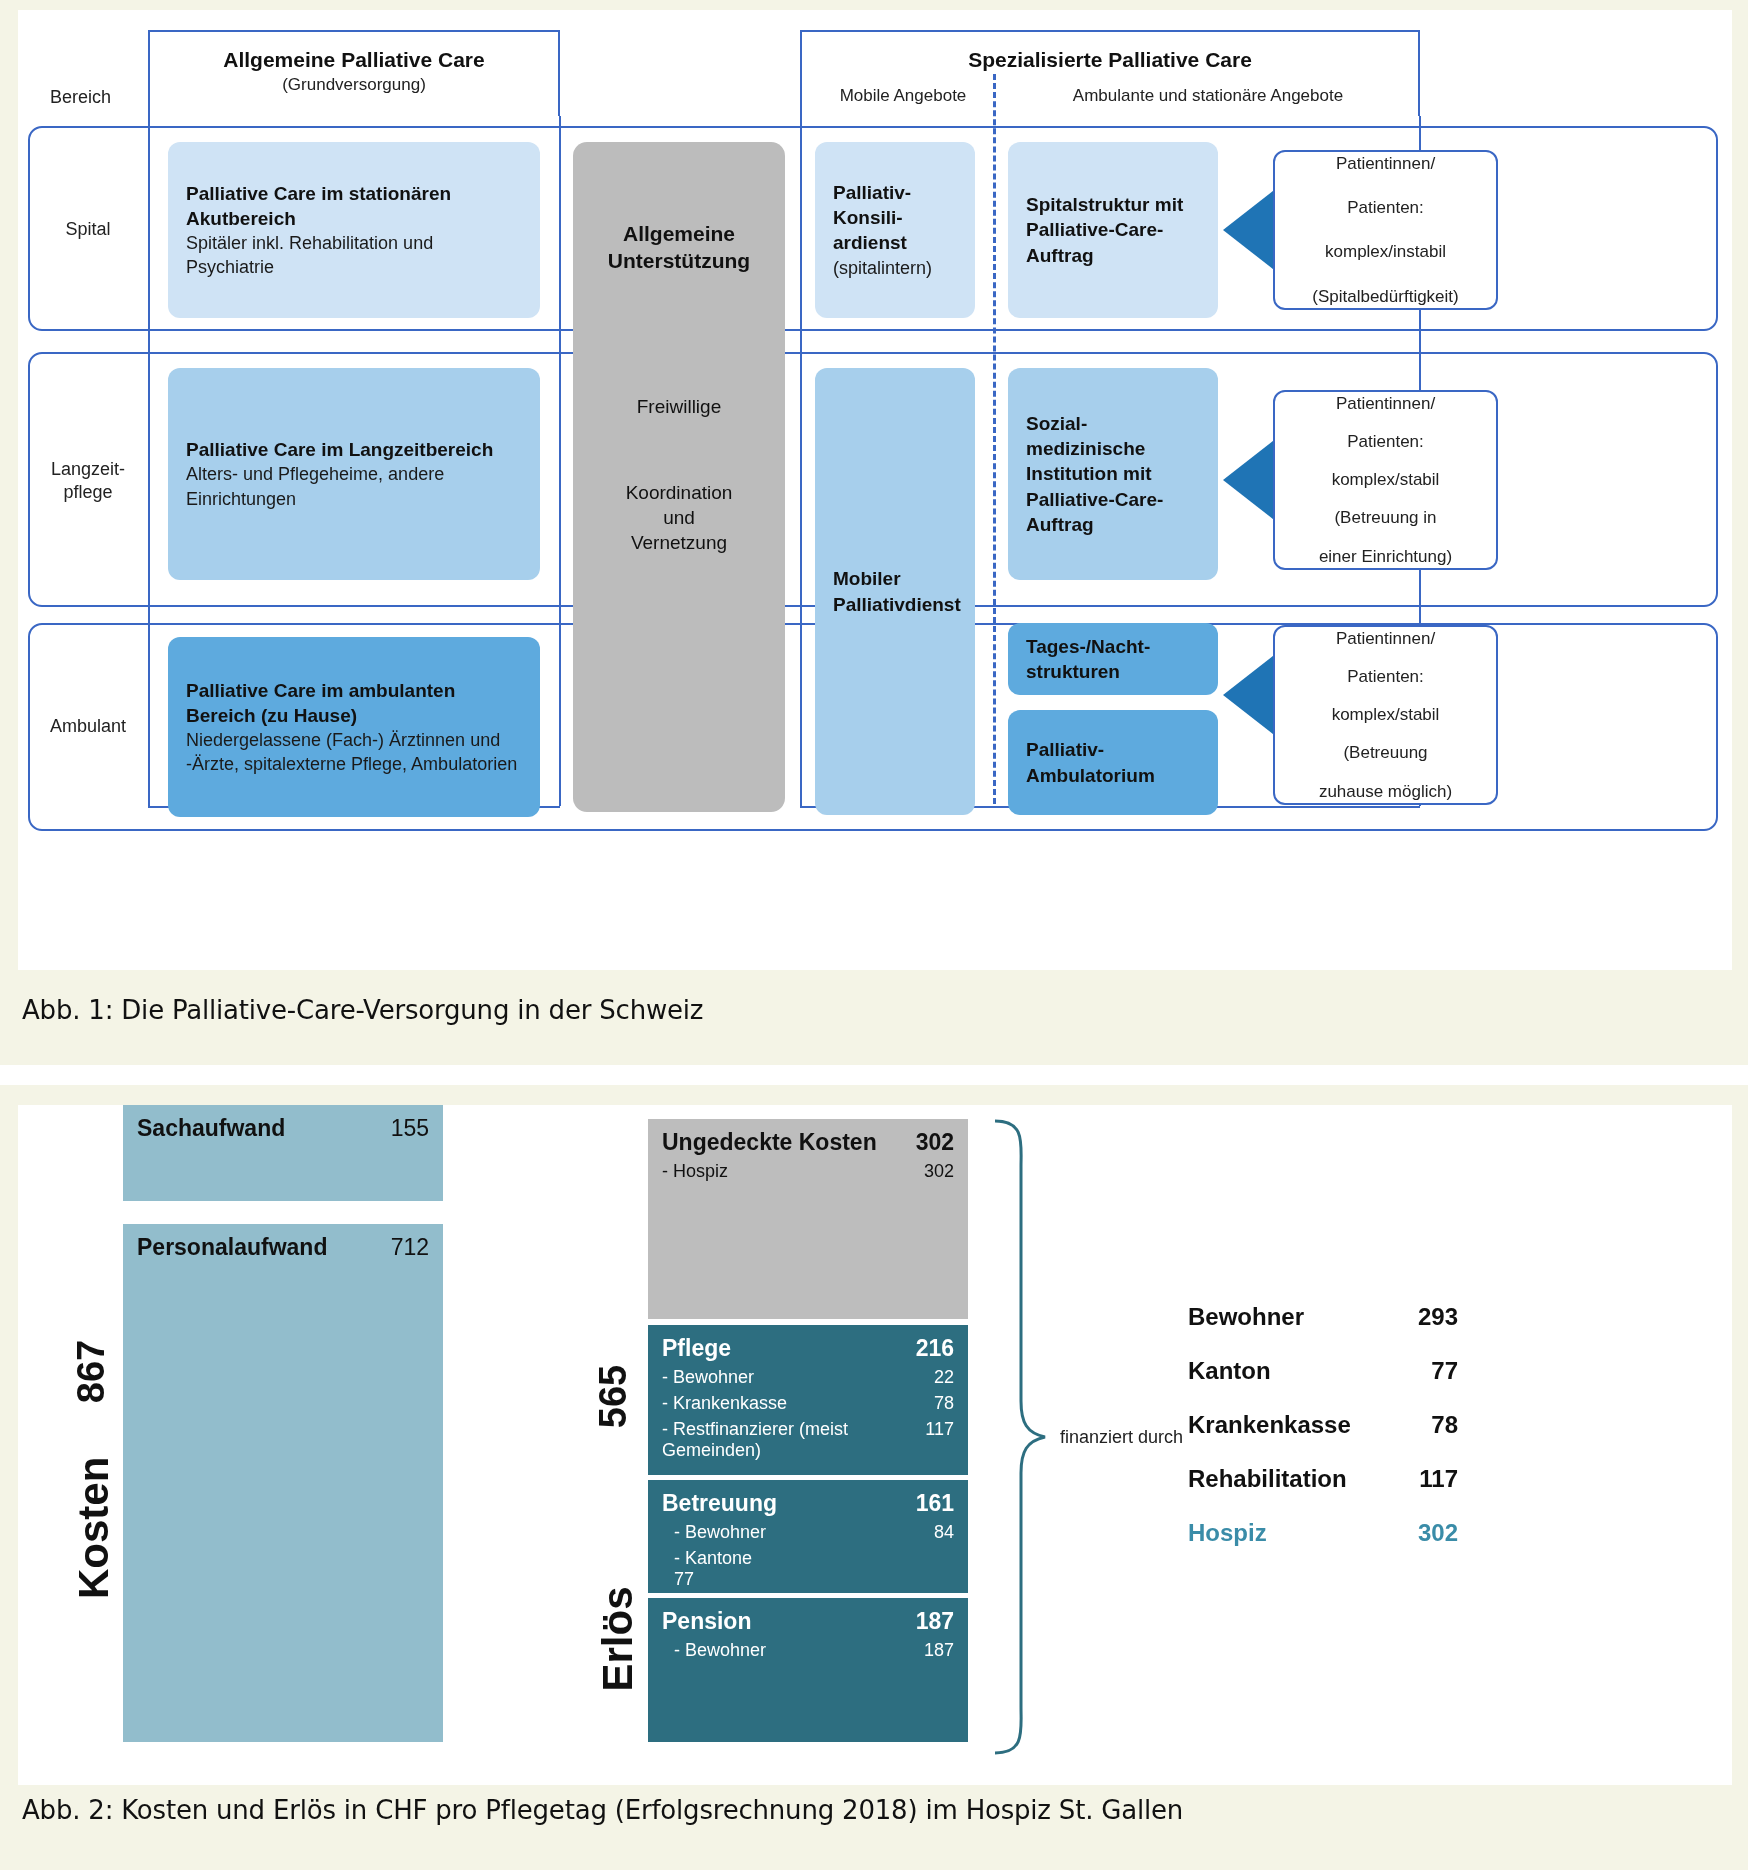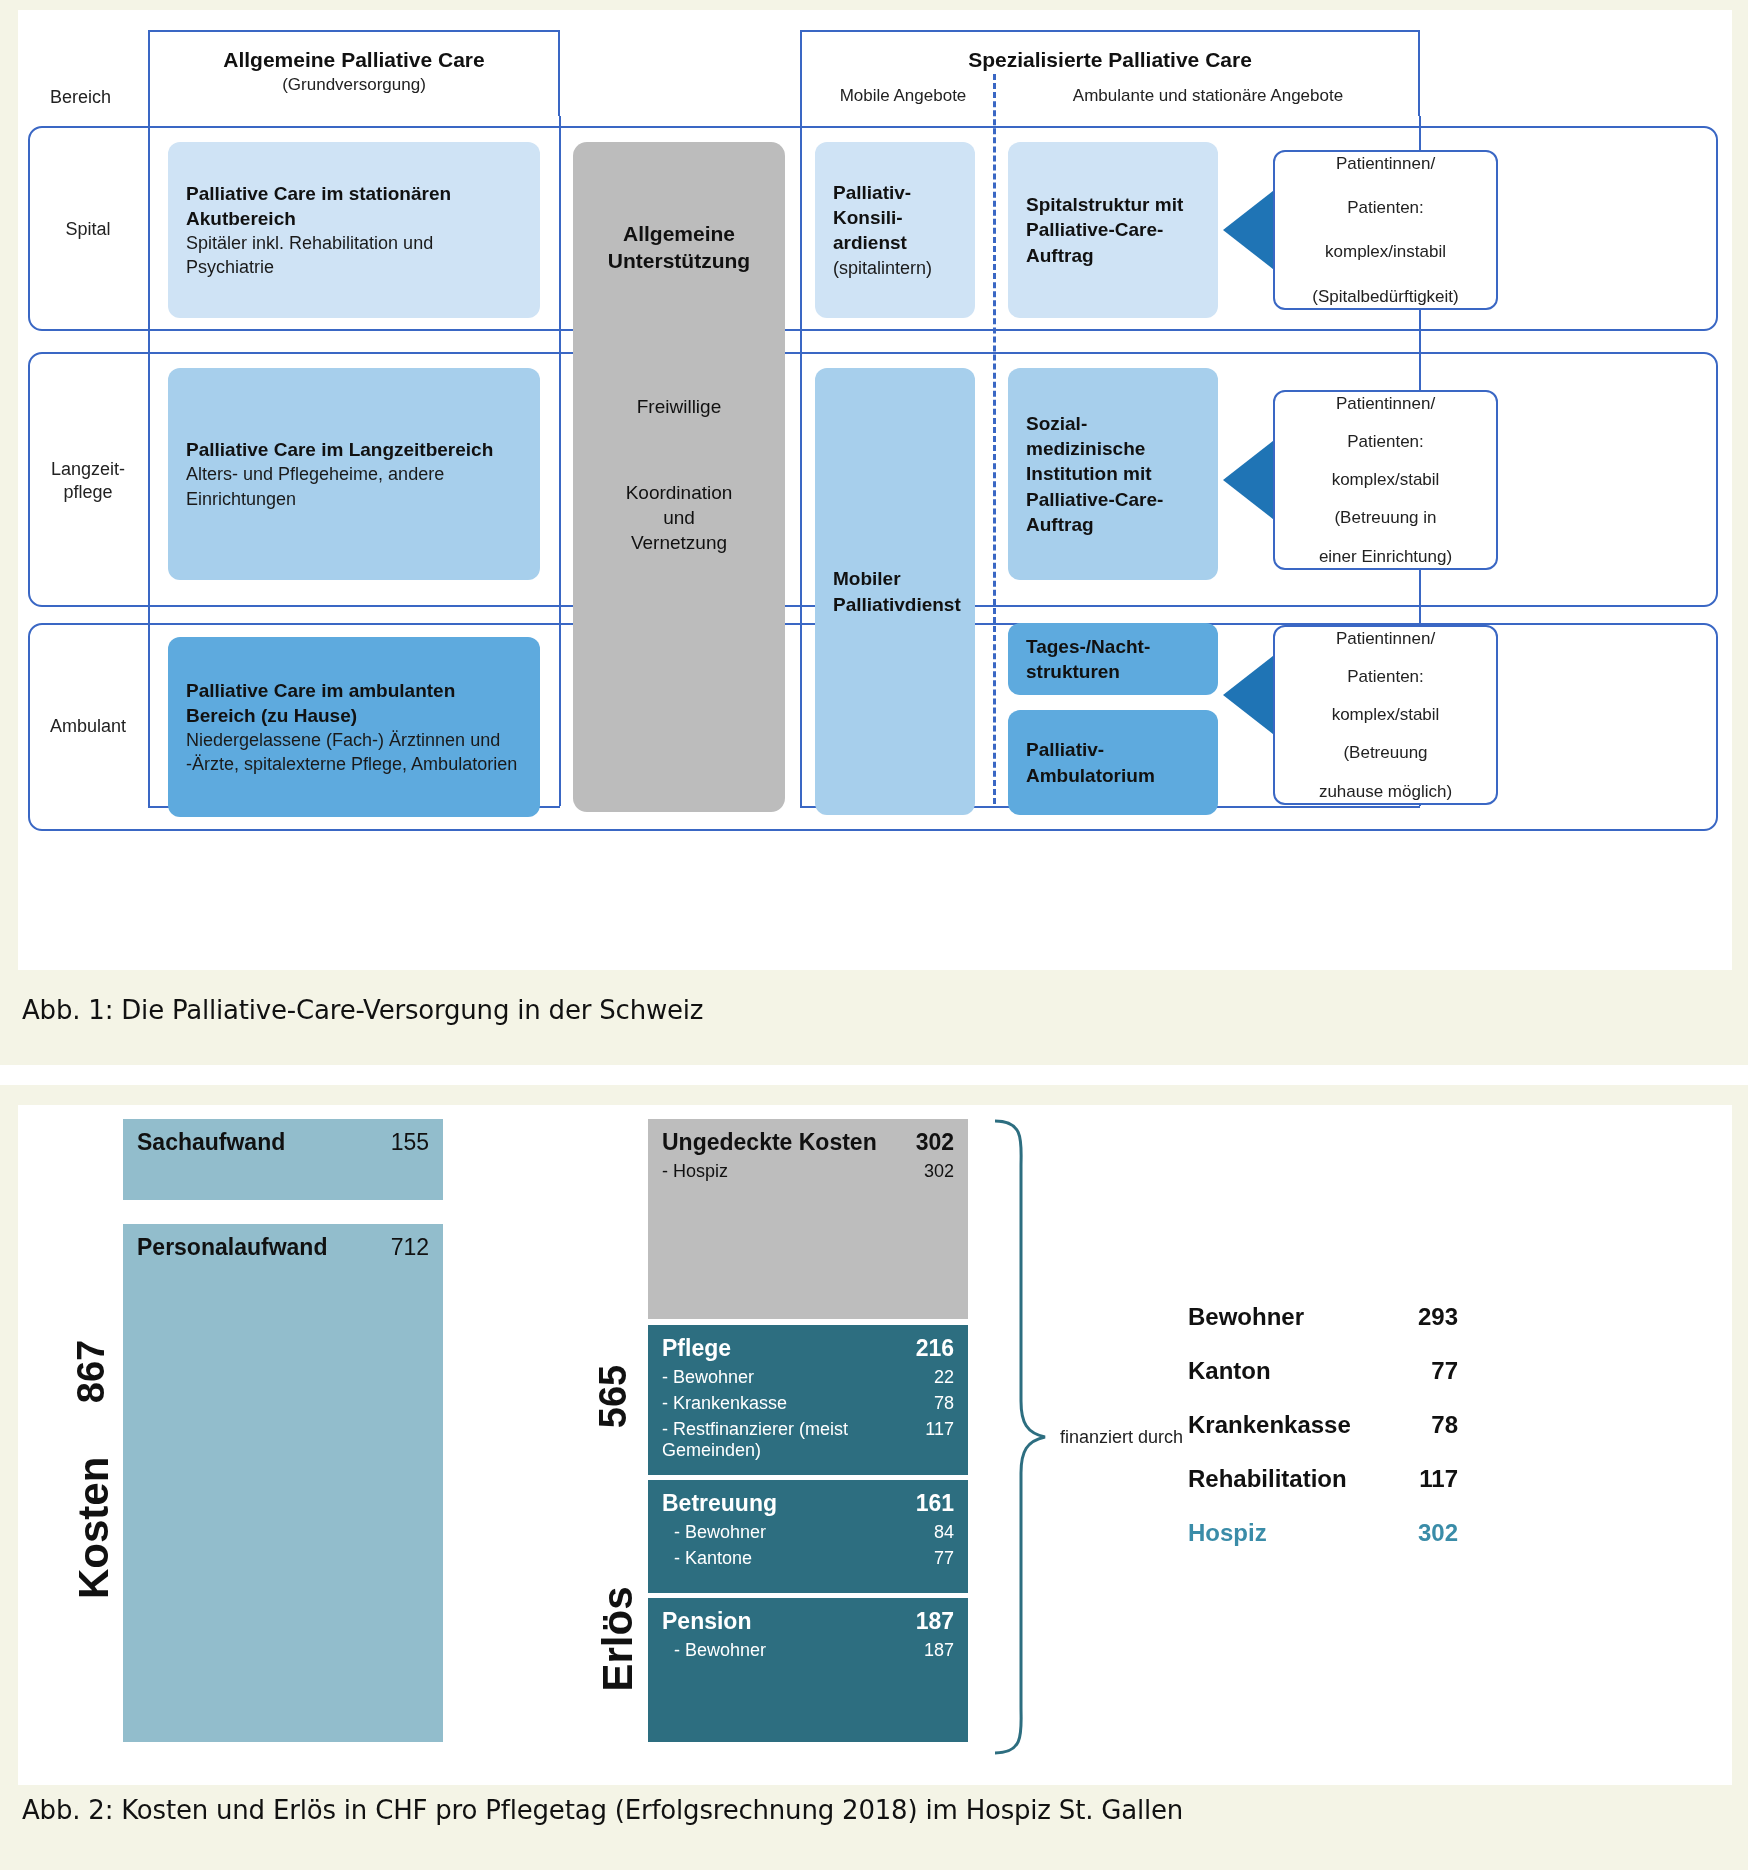--- a/index.html
+++ b/index.html
@@ -200,21 +200,21 @@
 
   <div class="panel" id="fig2-panel">
     <div class="fig-white" id="fig2-white"></div>
   </div>
 
   <div id="fig2">
 
     <div class="axis-label" style="left:18px;top:245px;width:110px;text-align:center;font-size:38px;">867</div>
     <div class="axis-label" style="left:6px;top:400px;width:140px;text-align:center;font-size:42px;">Kosten</div>
 
-    <div class="bar-seg sc-kosten" style="left:105px;top:14px;width:320px;height:81px;">
+    <div class="bar-seg sc-kosten" style="left:105px;top:0;width:320px;height:96px;">
       <div class="seg-head">
         <span class="nm">Sachaufwand</span>
         <span class="vl" style="font-weight:normal;">155</span>
       </div>
     </div>
     <div class="bar-seg sc-kosten" style="left:105px;top:119px;width:320px;height:518px;">
       <div class="seg-head">
         <span class="nm">Personalaufwand</span>
         <span class="vl" style="font-weight:normal;">712</span>
       </div>
@@ -255,21 +255,21 @@
 
     <div class="bar-seg sc-teal" style="left:630px;top:375px;width:320px;height:113px;">
       <div class="seg-head">
         <span class="nm">Betreuung</span>
         <span class="vl">161</span>
       </div>
       <div class="seg-row" style="padding-left:12px;">
         <span>- Bewohner</span>
         <span>84</span>
       </div>
-      <div class="seg-row" style="padding-left:12px;">
+      <div class="seg-row" style="padding-left:12px;flex-direction:column;">
         <span>- Kantone</span>
         <span>77</span>
       </div>
     </div>
 
     <div class="bar-seg sc-teal" style="left:630px;top:493px;width:320px;height:144px;">
       <div class="seg-head">
         <span class="nm">Pension</span>
         <span class="vl">187</span>
       </div>

